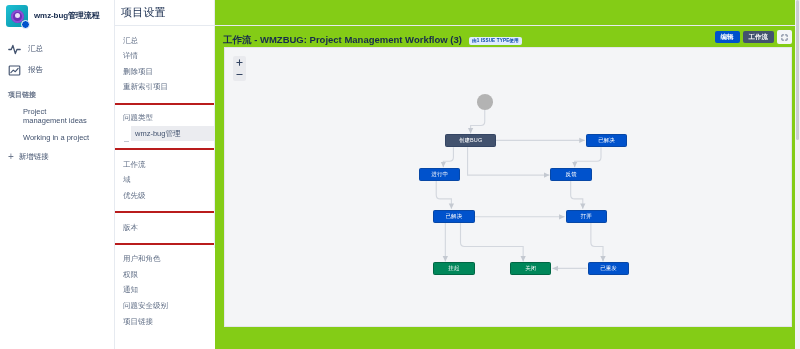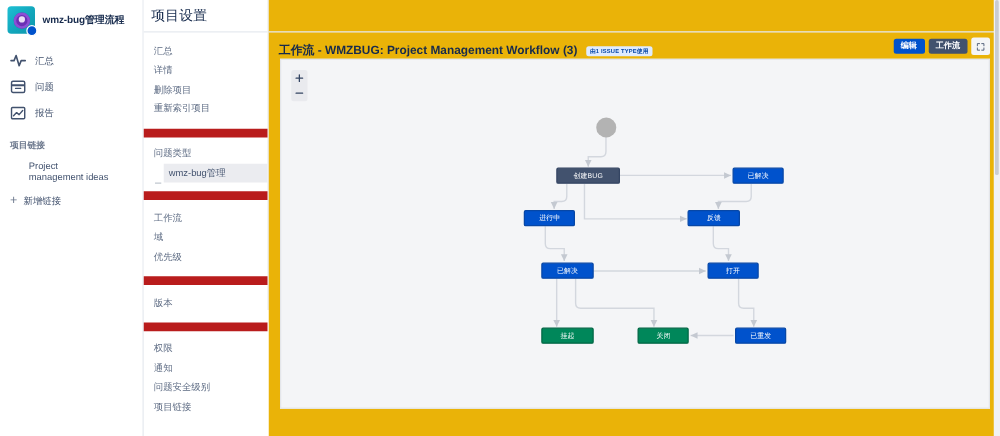--- a/index.html
+++ b/index.html
@@ -78,21 +78,21 @@
     border-right: 1px solid #e6eaf0;
     padding: 0 0 0 0;
   }
   .page-title-wrap {
     height: 26px; display: flex; align-items: center;
     padding-left: 6px;
     border-bottom: 1px solid #e6eaf0;
   }
   .page-title { font-size: 11px; color: #172b4d; font-weight: normal; letter-spacing:0.2px; }
   .set-group { padding: 7px 0 7px 0; }
-  .set-group + .set-group { border-top: 7px solid #b91c1c; }
+  .set-group + .set-group { border-top: 2px solid #b91c1c; }
   .set-item {
     font-size: 7.5px; color: #5e6c84;
     padding: 3.5px 8px; cursor: pointer; line-height:1.15;
   }
   .set-grp-label {
     font-size: 7.5px; color: #5e6c84;
     padding: 2px 8px 4px 8px; line-height:1.15;
   }
   .set-sub-row { display: flex; align-items: flex-end; padding-left: 8px; }
   .set-sub-elbow {
@@ -107,21 +107,21 @@
     background:#c1c7d0;
   }
   .set-sub-item {
     flex: 1; background: #ebecf0; color: #42526e;
     font-size: 7.5px; padding: 3px 4px; line-height:1.2;
     cursor: pointer;
   }
 
   
   .main {
-    flex: 1; height: 349px; background: #eab308;
+    flex: 1; height: 349px; background: #84cc16;
     padding: 0; position: relative; overflow: hidden;
   }
   .main-header {
     height: 26px; border-bottom: 1px solid #e6eaf0;
   }
   .wf-titlebar {
     display: flex; align-items: center;
     padding: 8px 8px 0 8px; gap: 7px;
   }
   .wf-title {
@@ -224,44 +224,35 @@
 
       <div class="nav-item">
         <span class="ico">
           <svg viewBox="0 0 16 16" fill="none" stroke="#42526e" stroke-width="1.6" stroke-linecap="round" stroke-linejoin="round">
             <path d="M1 8h3l2-5 3 10 2-5h4"></path>
           </svg>
         </span>
         <span class="lbl">汇总</span>
       </div>
 
-      <div class="nav-item">
-        <span class="ico">
-          <svg viewBox="0 0 16 16" fill="none" stroke="#42526e" stroke-width="1.4">
-            <rect x="1.5" y="2.5" width="13" height="11" rx="1.5"></rect>
-            <path d="M1.5 6.5h13" stroke-width="2"></path>
-            <path d="M5.5 9.5h5" stroke-linecap="round"></path>
-          </svg>
-        </span>
-        <span class="lbl">问题</span>
-      </div>
 
       <div class="nav-item">
         <span class="ico">
           <svg viewBox="0 0 16 16" fill="none" stroke="#42526e" stroke-width="1.4">
             <rect x="1.5" y="2.5" width="13" height="11" rx="1"></rect>
             <path d="M3.5 10.5l3-3 2.5 2 3.5-4" stroke-linecap="round" stroke-linejoin="round"></path>
           </svg>
         </span>
         <span class="lbl">报告</span>
       </div>
     </div>
 
     <div class="sb-section-title">项目链接</div>
     <div class="sb-link">Project management ideas</div>
+    <div class="sb-link">Working in a project</div>
 
     <div class="sb-add">
       <span class="plus">+</span>
       <span>新增链接</span>
     </div>
   </div>
 
   <div class="settings-col">
 
     <div class="page-title-wrap">
@@ -287,20 +278,21 @@
       <div class="set-item">工作流</div>
       <div class="set-item">域</div>
       <div class="set-item">优先级</div>
     </div>
 
     <div class="set-group">
       <div class="set-item">版本</div>
     </div>
 
     <div class="set-group">
+      <div class="set-item">用户和角色</div>
       <div class="set-item">权限</div>
       <div class="set-item">通知</div>
       <div class="set-item">问题安全级别</div>
       <div class="set-item">项目链接</div>
 
     </div>
 
   </div>
 
   <div class="main">

